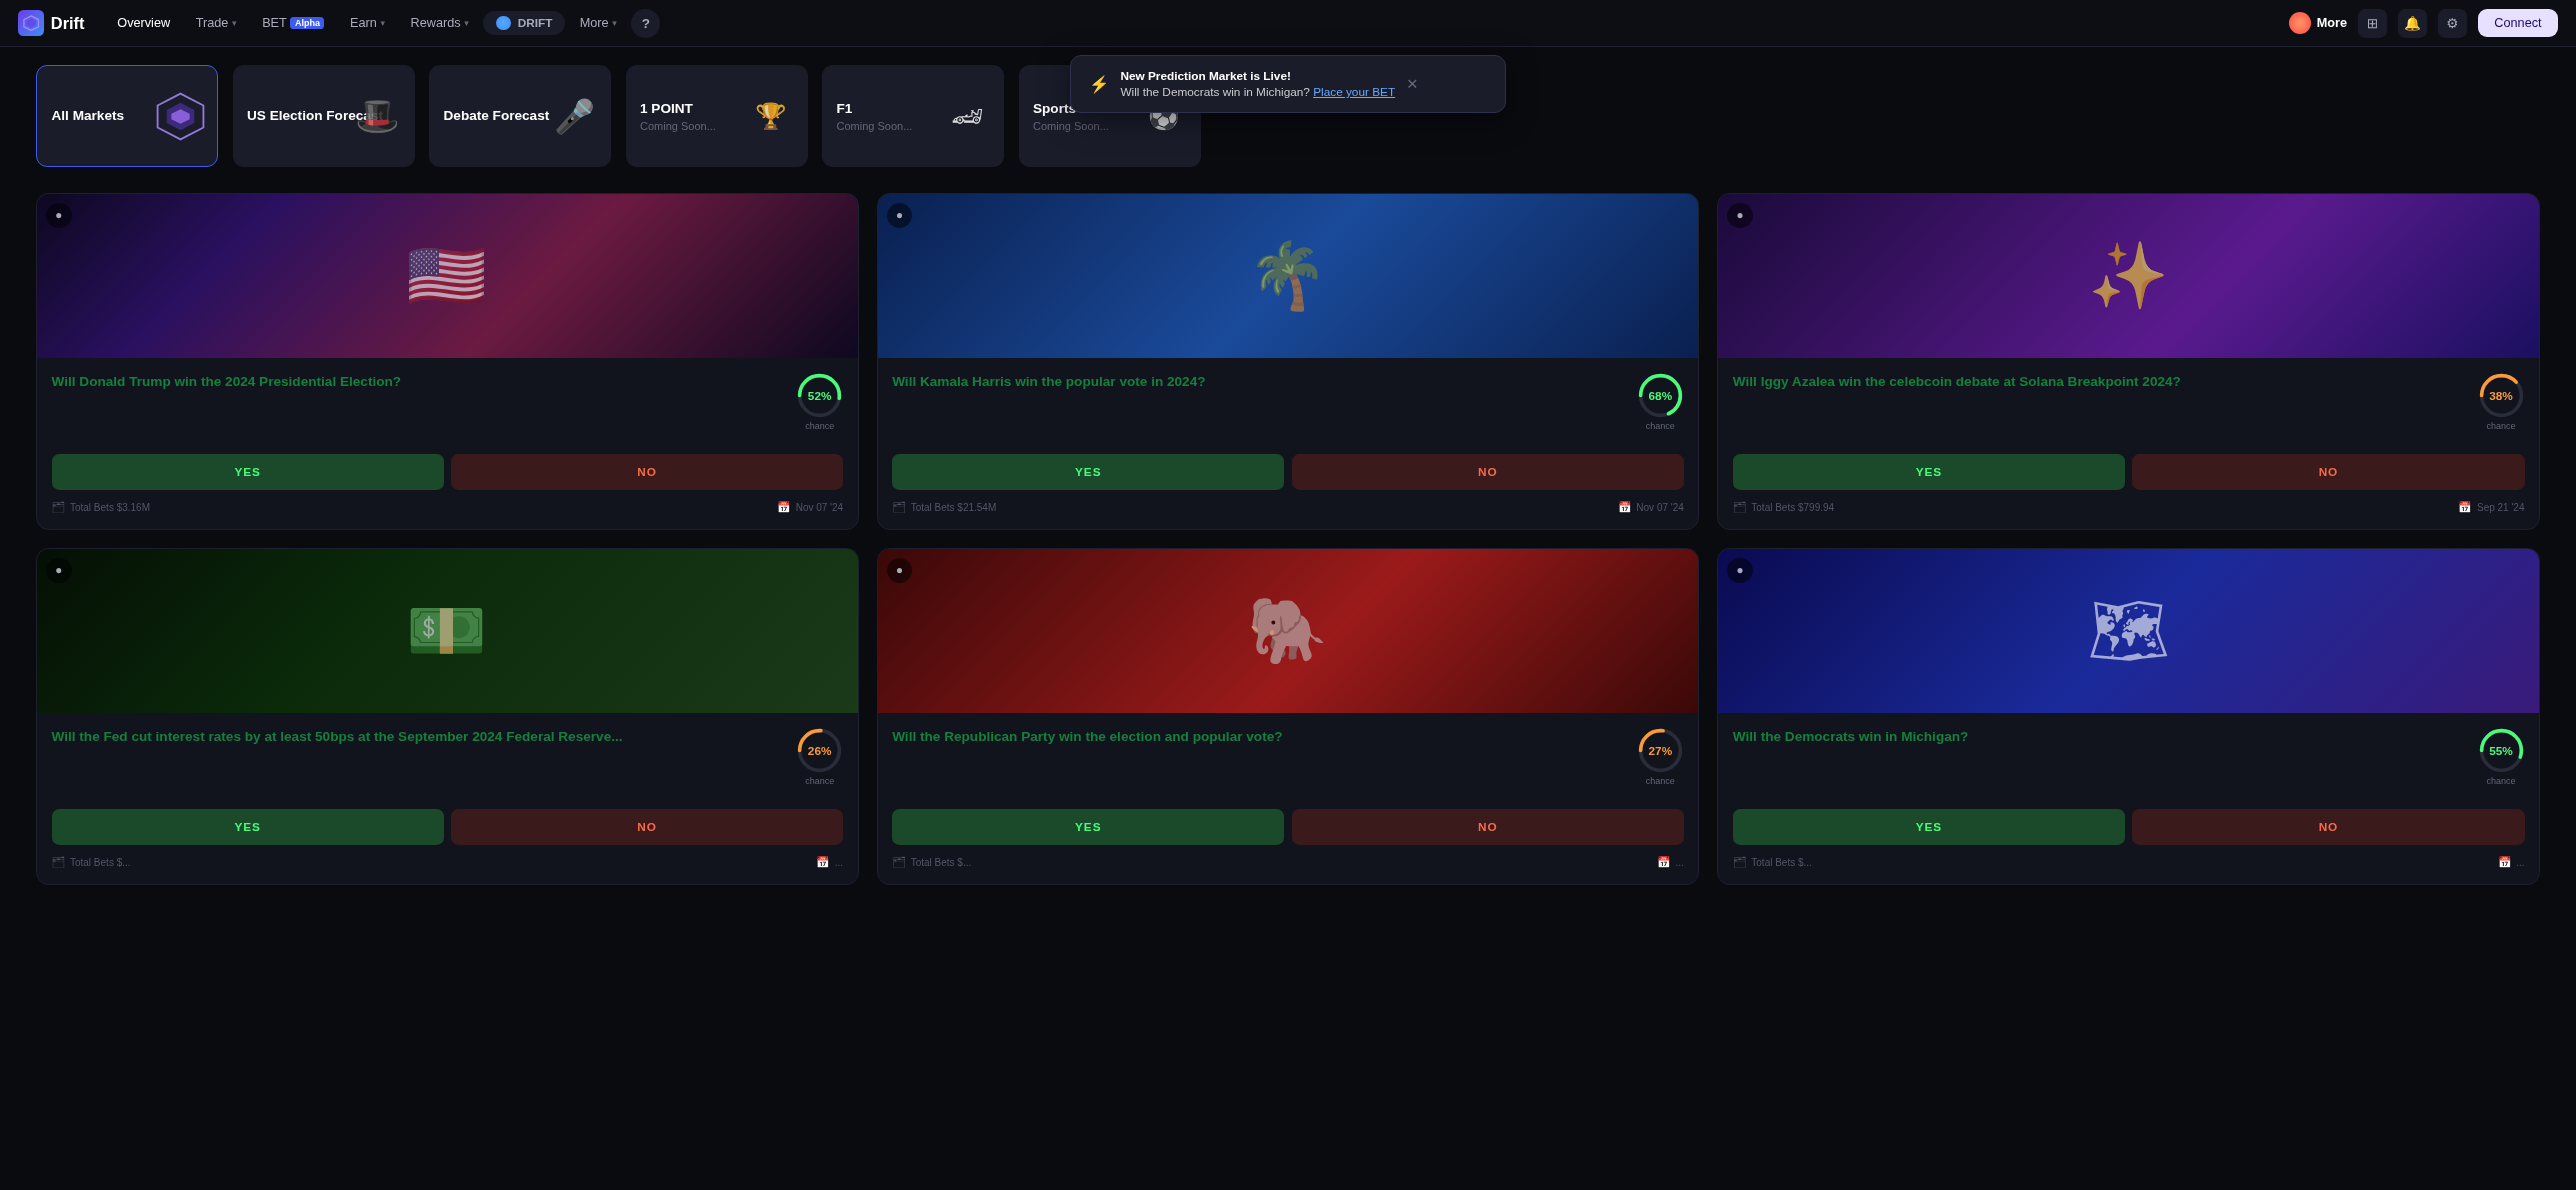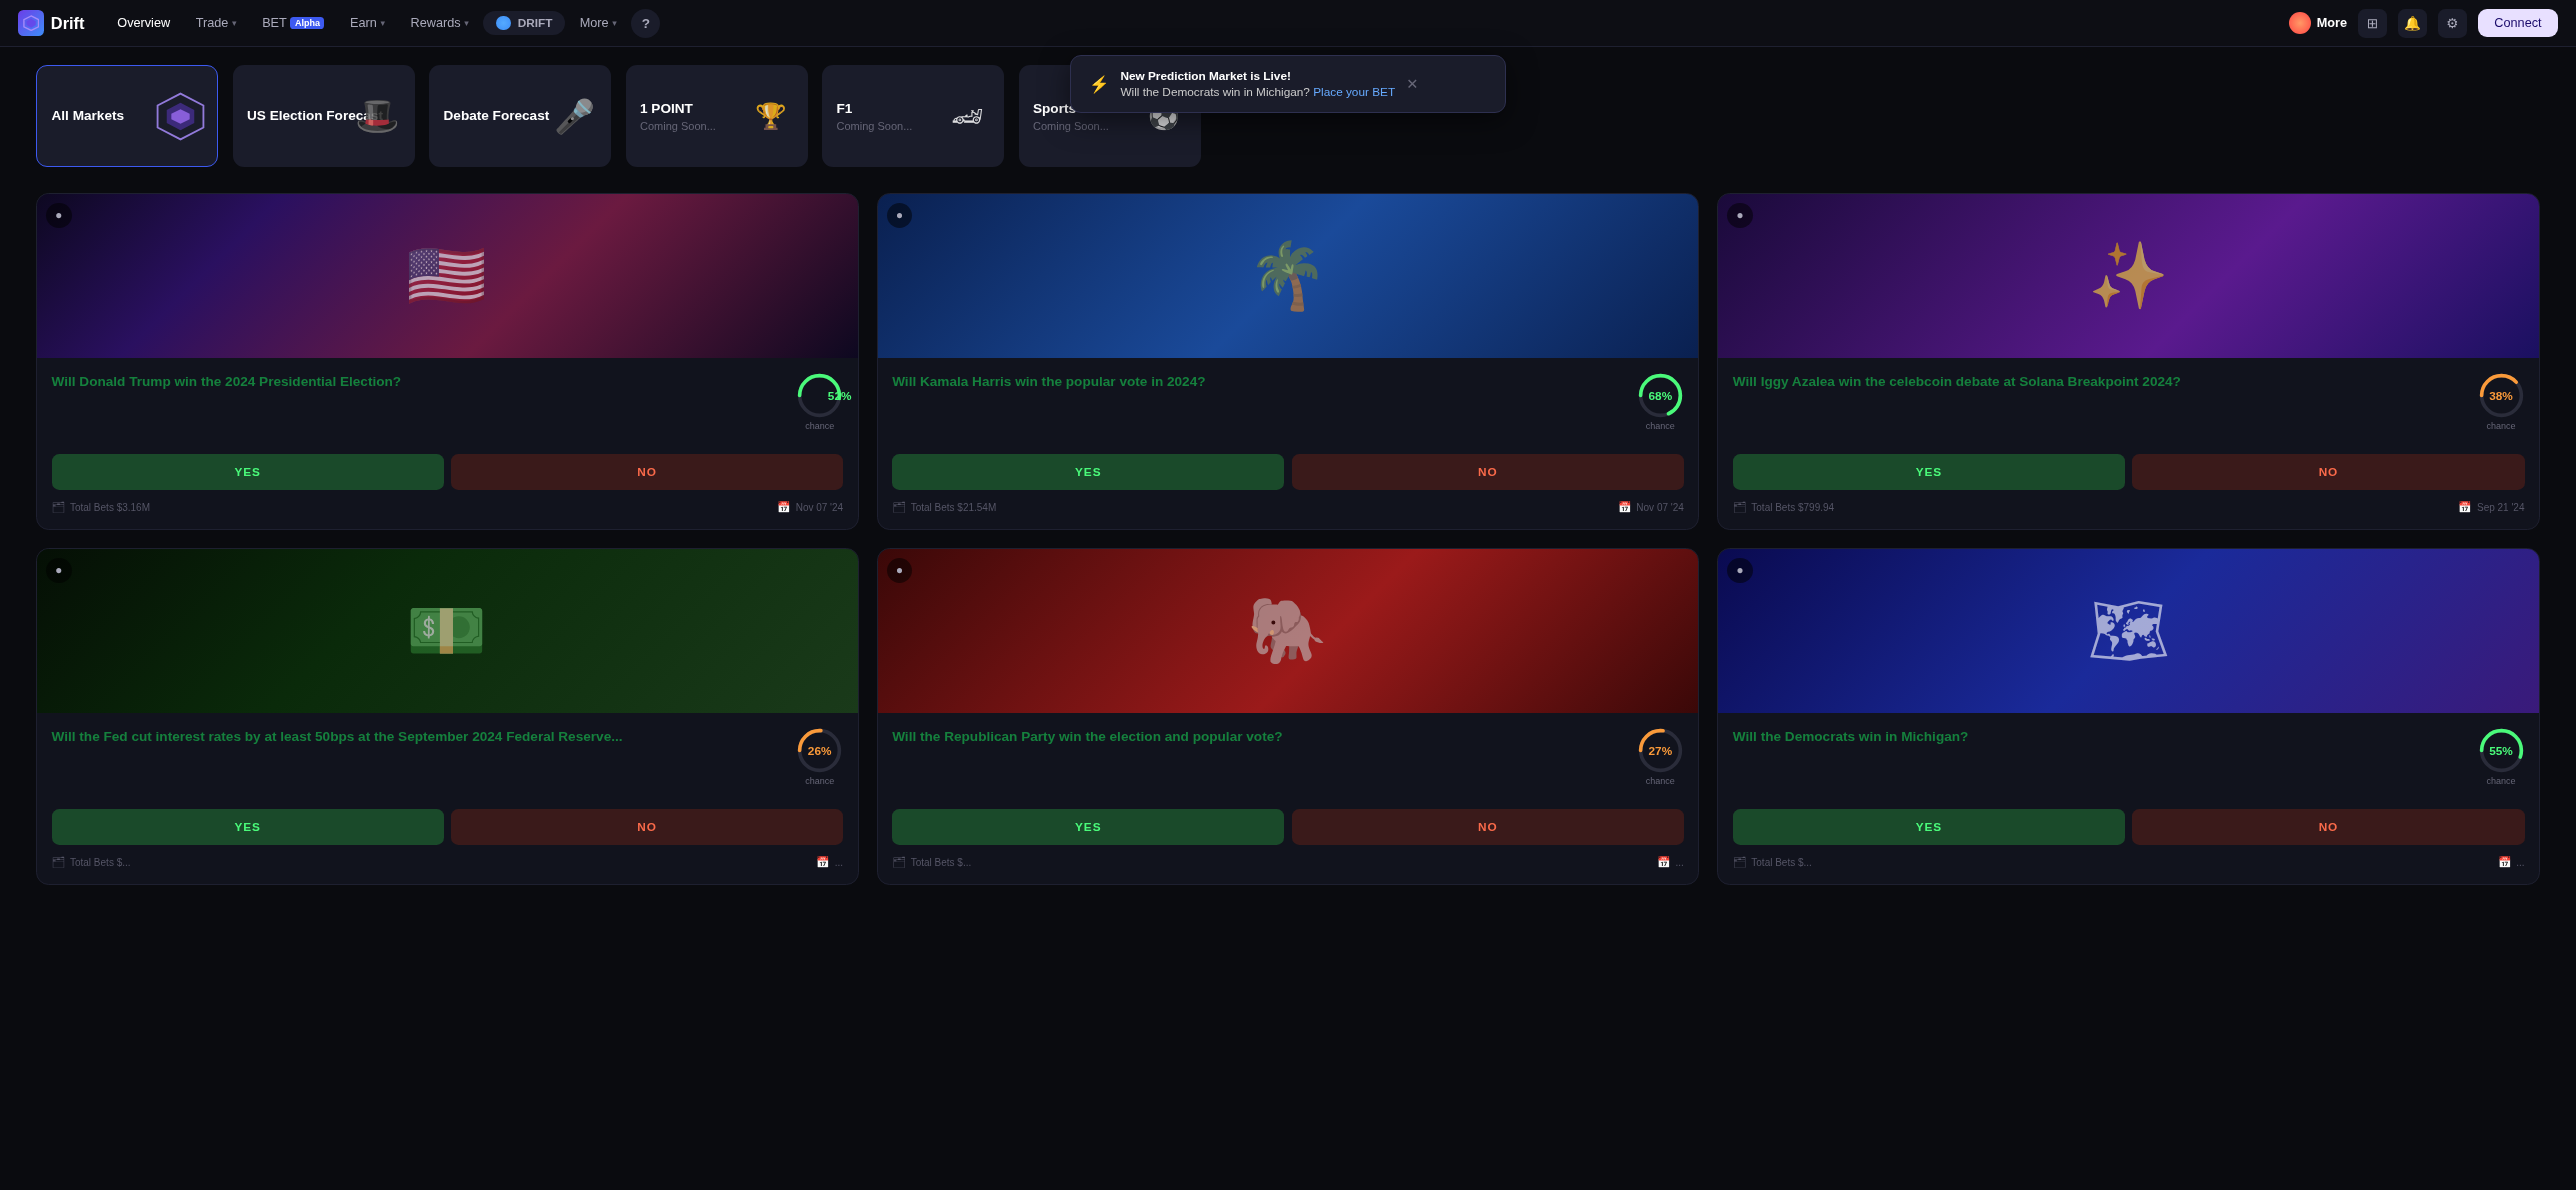--- a/index.html
+++ b/index.html
@@ -172,21 +172,21 @@
       padding: 12.7px 18px;
       display: flex;
       align-items: center;
       gap: 11px;
       z-index: 100;
       min-width: 436px;
       box-shadow: 0 7.3px 29px rgba(0,0,0,0.5);
     }
     .toast-icon { color: #f96; font-size: 16.4px; }
     .toast-text { flex: 1; font-size: 11.8px; color: #ccc; }
-    .toast-link { color: #6af; cursor: pointer; }
+    .toast-link { color: #6af; text-decoration: underline; cursor: pointer; }
     .toast-close { color: #667; cursor: pointer; font-size: 14.5px; }
 
     
     .market-grid {
       display: grid;
       grid-template-columns: repeat(3, 1fr);
       gap: 18px;
     }
     .market-card {
       background: #11131d;
@@ -454,21 +454,21 @@
     </div>
     <div class="market-body">
       <div class="market-question-row">
         <div class="market-question">Will Donald Trump win the 2024 Presidential Election?</div>
         <div class="chance-badge">
           <div class="chance-circle">
             <svg viewBox="0 0 52 52" width="47" height="47">
               <circle class="bg-track" cx="26" cy="26" r="22" fill="none" stroke="#2a2c3a" stroke-width="4"></circle>
               <circle class="fg-track" cx="26" cy="26" r="22" fill="none" stroke="#4afa7a" stroke-width="4" stroke-linecap="round" stroke-dasharray="138.23007675795088" stroke-dashoffset="66.35043684381642" transform="rotate(-90 26 26)"></circle>
             </svg>
-            <div class="chance-number" style="color:#4afa7a;margin-left:20px;">52%</div>
+            <div class="chance-number" style="color:#4afa7a;">52%</div>
           </div>
           <div class="chance-label">chance</div>
         </div>
       </div>
       <div class="market-buttons">
         <button class="yes-btn">YES</button>
         <button class="no-btn">NO</button>
       </div>
       <div class="market-footer">
         <div class="market-footer-left">

